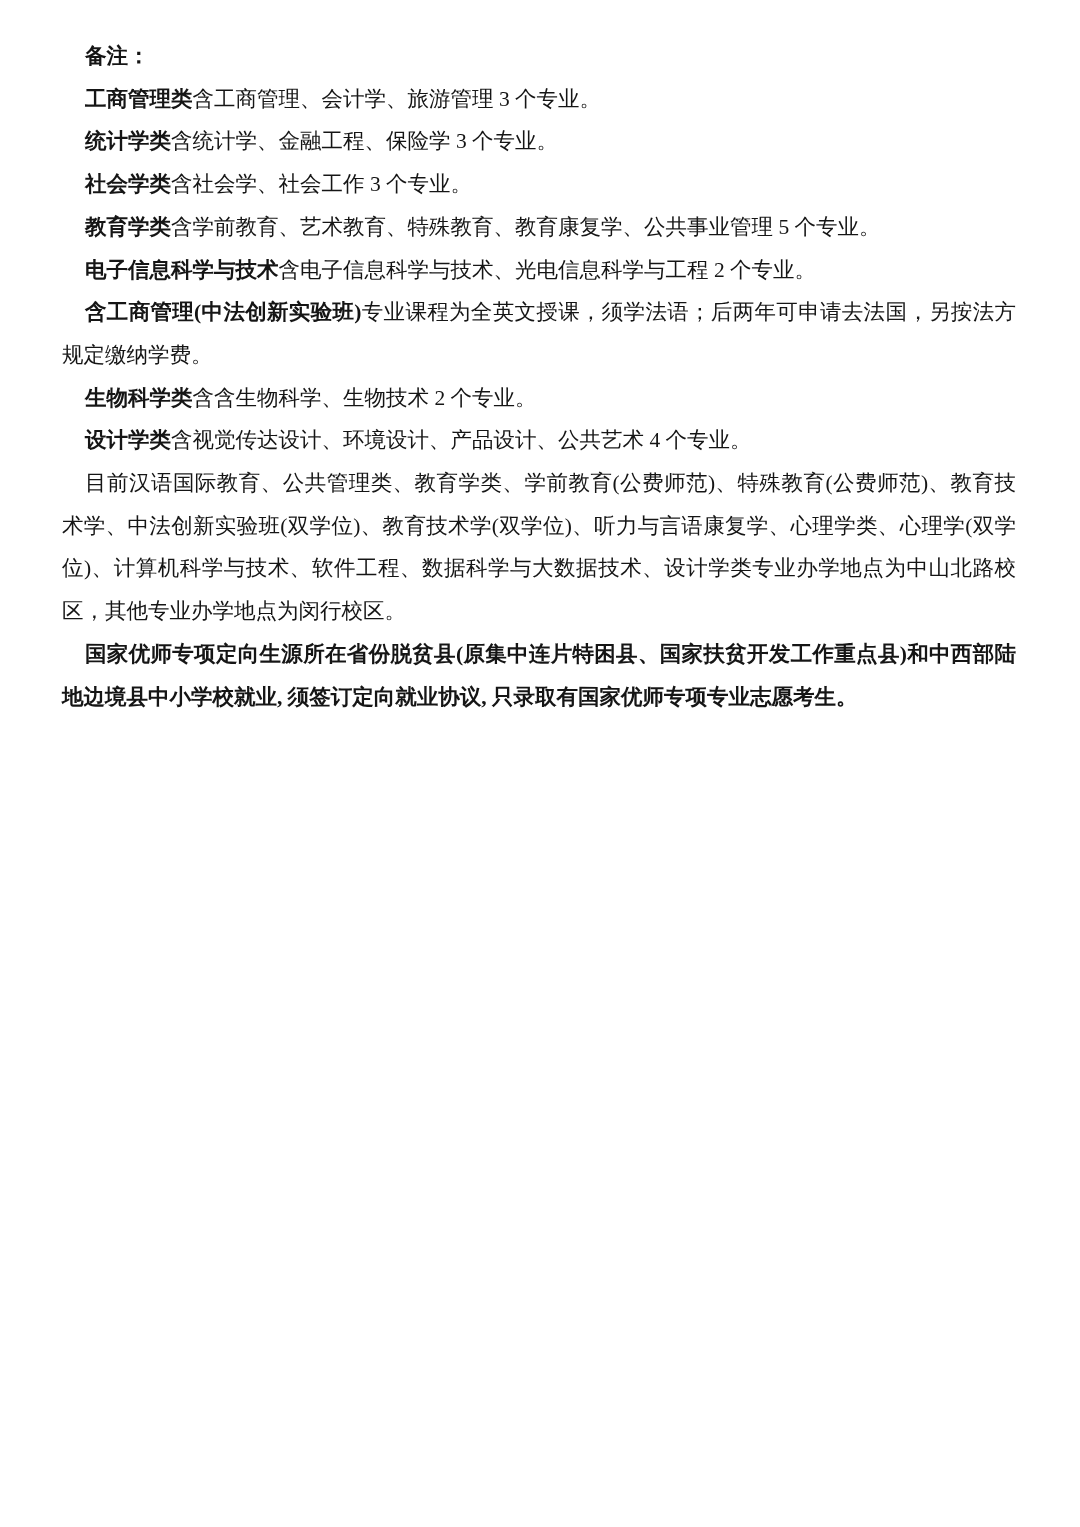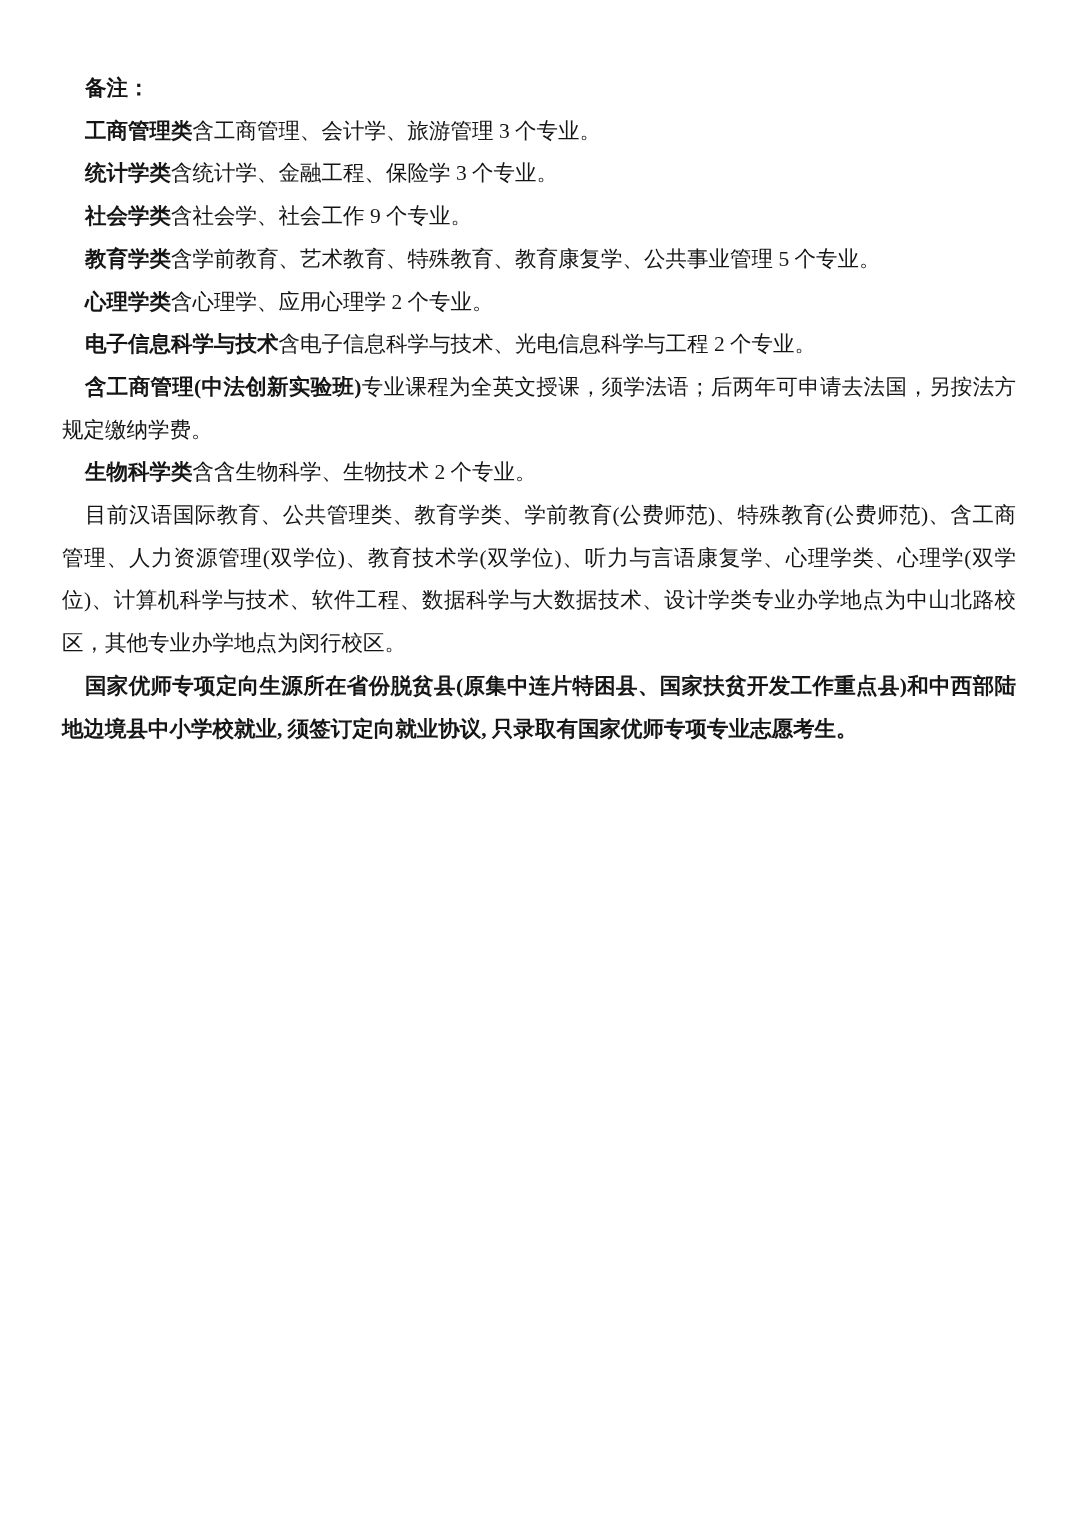--- a/index.html
+++ b/index.html
@@ -11,21 +11,21 @@
     width: 1080px;
     height: 1527px;
     font-family: "Liberation Serif", "DejaVu Serif", serif;
     color: #151515;
     overflow: hidden;
   }
   .page {
     box-sizing: border-box;
     width: 1080px;
     height: 1527px;
-    padding: 67px 64px 0 62px;
+    padding: 35px 64px 0 62px;
     background: #ffffff;
   }
   p.para {
     margin: 0;
     font-size: 21.5px;
     line-height: 42.7px;
     text-align: justify;
     text-justify: inter-character;
     text-indent: 23px;
     word-break: normal;
@@ -40,33 +40,33 @@
 <div class="page">
 
   <p class="para"><b class="lead">备注：</b><span></span></p>
 
 
   <p class="para"><b class="lead">工商管理类</b><span>含工商管理、会计学、旅游管理 3 个专业。</span></p>
 
   <p class="para"><b class="lead">统计学类</b><span>含统计学、金融工程、保险学 3 个专业。</span></p>
 
 
-  <p class="para"><b class="lead">社会学类</b><span>含社会学、社会工作 9 个专业。</span></p>
+  <p class="para"><b class="lead">社会学类</b><span>含社会学、社会工作 3 个专业。</span></p>
 
   <p class="para"><b class="lead">教育学类</b><span>含学前教育、艺术教育、特殊教育、教育康复学、公共事业管理 5 个专业。</span></p>
 
-  <p class="para"><b class="lead">心理学类</b><span>含心理学、应用心理学 2 个专业。</span></p>
 
   <p class="para"><b class="lead">电子信息科学与技术</b><span>含电子信息科学与技术、光电信息科学与工程 2 个专业。</span></p>
 
 
   <p class="para"><b class="lead">含工商管理(中法创新实验班)</b><span>专业课程为全英文授课，须学法语；后两年可申请去法国，另按法方规定缴纳学费。</span></p>
 
   <p class="para"><b class="lead">生物科学类</b><span>含含生物科学、生物技术 2 个专业。</span></p>
 
+  <p class="para"><b class="lead">设计学类</b><span>含视觉传达设计、环境设计、产品设计、公共艺术 4 个专业。</span></p>
 
-  <p class="para"><b class="lead"></b><span>目前汉语国际教育、公共管理类、教育学类、学前教育(公费师范)、特殊教育(公费师范)、含工商管理、人力资源管理(双学位)、教育技术学(双学位)、听力与言语康复学、心理学类、心理学(双学位)、计算机科学与技术、软件工程、数据科学与大数据技术、设计学类专业办学地点为中山北路校区，其他专业办学地点为闵行校区。</span></p>
+  <p class="para"><b class="lead"></b><span>目前汉语国际教育、公共管理类、教育学类、学前教育(公费师范)、特殊教育(公费师范)、教育技术学、中法创新实验班(双学位)、教育技术学(双学位)、听力与言语康复学、心理学类、心理学(双学位)、计算机科学与技术、软件工程、数据科学与大数据技术、设计学类专业办学地点为中山北路校区，其他专业办学地点为闵行校区。</span></p>
 
 
   <p class="para"><b class="lead">国家优师专项定向生源所在省份脱贫县(原集中连片特困县、国家扶贫开发工作重点县)和中西部陆地边境县中小学校就业, 须签订定向就业协议, 只录取有国家优师专项专业志愿考生。</b><span></span></p>
 
 
 </div>
 
 </body></html>

